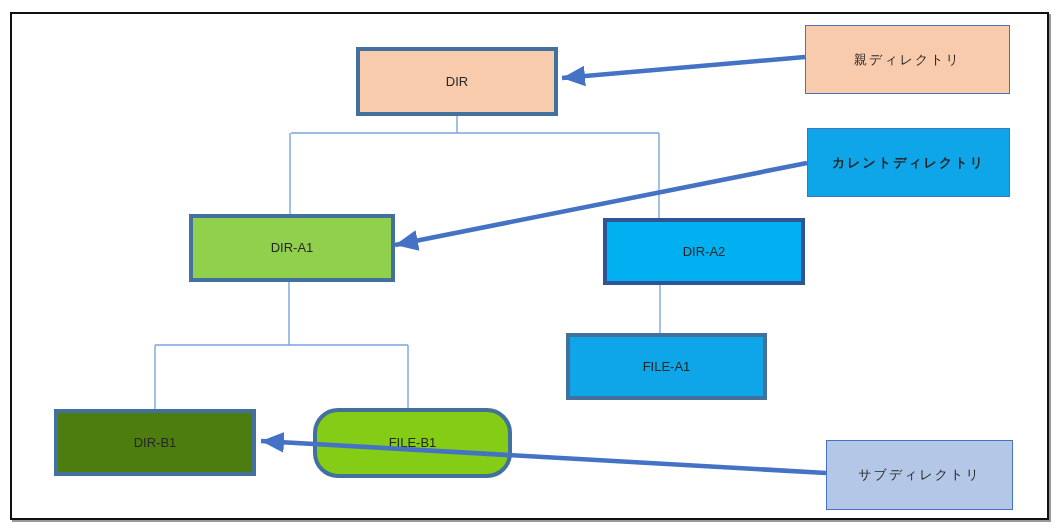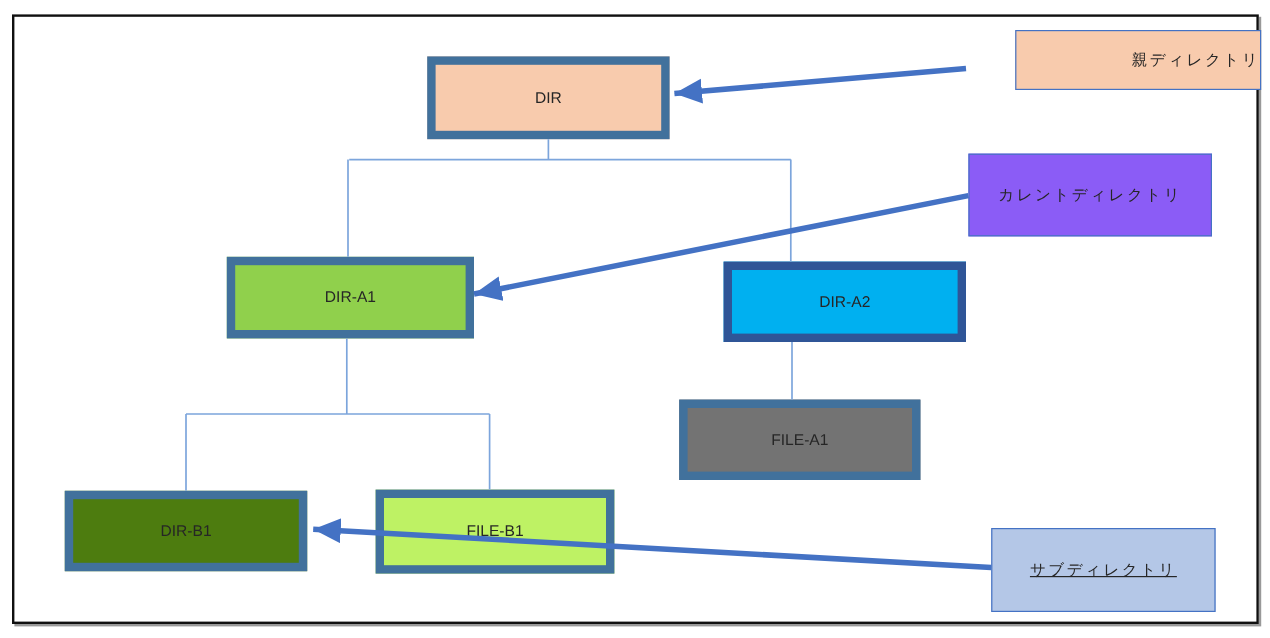--- a/index.html
+++ b/index.html
@@ -9,70 +9,70 @@
   }
   .frame{
     position:absolute;left:10px;top:12px;width:1035px;height:504px;
     border:2px solid #101010;
     box-shadow:2px 2px 0 rgba(70,70,70,.55);
     background:transparent;
   }
   .node{
     position:absolute;box-sizing:border-box;
     display:flex;align-items:center;justify-content:center;
-    border:7px solid #be185d;
+    border:4px solid #be185d;
     font-size:13px;color:#262626;
     text-align:center;line-height:1.2;
   }
   .note{border-width:1.5px;letter-spacing:2px;}
   
   #b-dir    {left:356px;top:47px; width:202px;height:69px;}
   #b-dira1  {left:189px;top:214px;width:206px;height:68px;}
   #b-dira2  {left:559px;top:218px;width:202px;height:67px;margin-left:44px;}
   #b-filea1 {left:566px;top:333px;width:201px;height:67px;}
   #b-dirb1  {left:54px; top:409px;width:202px;height:67px;}
   #b-fileb1 {left:313px;top:408px;width:199px;height:70px;}
   
-  #b-parent {left:846px;top:25px; width:205px;height:50px;justify-content:flex-end;}
+  #b-parent {left:805px;top:25px; width:205px;height:69px;}
   #b-current{left:807px;top:128px;width:203px;height:69px;}
-  #b-sub    {left:826px;top:440px;width:187px;height:70px;text-decoration:underline;}
+  #b-sub    {left:826px;top:440px;width:187px;height:70px;}
 
   svg.overlay{position:absolute;left:0;top:0;width:1058px;height:532px;pointer-events:none;}
   .connector{fill:none;stroke:#7CA5DC;stroke-width:1.4;}
   .arrow{fill:none;stroke:#4472C4;stroke-width:4.6;}
 </style>
 </head>
 <body>
 
 <div class="canvas">
   <div class="frame"></div>
 
   <div class="node" id="b-dir" style="background-color: rgb(248, 203, 173); border-color: rgb(65, 113, 156);">
     <span>DIR</span>
   </div>
   <div class="node" id="b-dira1" style="background-color: rgb(144, 208, 76); border-color: rgb(65, 113, 156);">
     <span>DIR-A1</span>
   </div>
   <div class="node" id="b-dira2" style="background-color: rgb(0, 176, 240); border-color: rgb(47, 85, 151);">
     <span>DIR-A2</span>
   </div>
-  <div class="node" id="b-filea1" style="background-color: #737373; border-color: rgb(65, 113, 156);">
+  <div class="node" id="b-filea1" style="background-color: #0ea5e9; border-color: rgb(65, 113, 156);">
     <span>FILE-A1</span>
   </div>
   <div class="node" id="b-dirb1" style="background-color: #4d7c0f; border-color: rgb(65, 113, 156);">
     <span>DIR-B1</span>
   </div>
-  <div class="node" id="b-fileb1" style="background-color: #bef264; border-color: rgb(65, 113, 156);">
+  <div class="node" id="b-fileb1" style="background-color: #84cc16; border-color: rgb(65, 113, 156); border-radius: 25px;">
     <span>FILE-B1</span>
   </div>
 
   <div class="node note" id="b-parent" style="background-color: rgb(248, 203, 173); border-color: rgb(68, 114, 196);">
     <span>親ディレクトリ</span>
   </div>
-  <div class="node note" id="b-current" style="background-color: #8b5cf6; border-color: rgb(68, 114, 196);">
+  <div class="node note" id="b-current" style="background-color: #0ea5e9; border-color: rgb(68, 114, 196); font-weight: bold;">
     <span>カレントディレクトリ</span>
   </div>
   <div class="node note" id="b-sub" style="background-color: rgb(180, 199, 231); border-color: rgb(68, 114, 196);">
     <span>サブディレクトリ</span>
   </div>
 
   <svg class="overlay">
     <defs>
       <marker id="arrowhead" markerWidth="6" markerHeight="5" refX="5" refY="2.25" orient="auto" markerUnits="strokeWidth">
         <path d="M0,0 L5,2.25 L0,4.5 Z" fill="#4472C4" style="fill: rgb(68, 114, 196);"></path>

